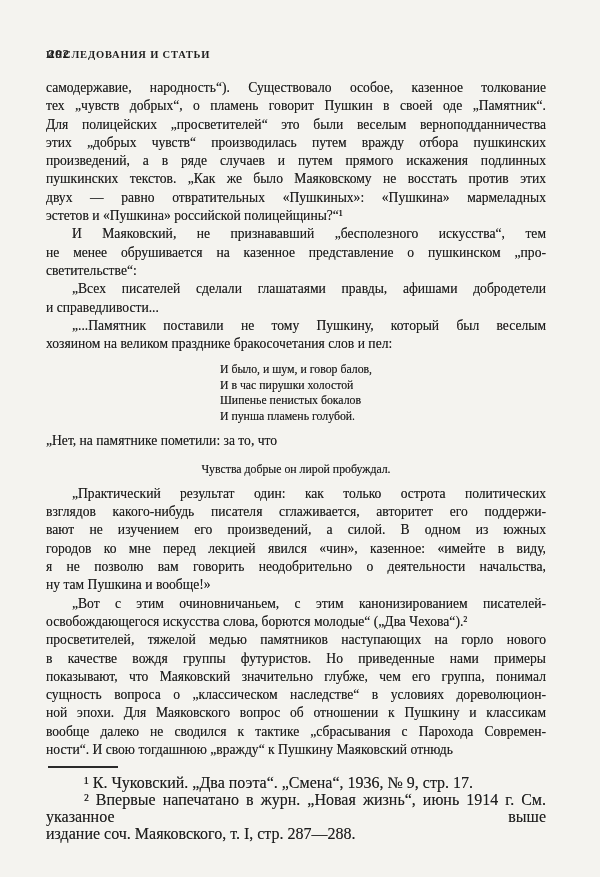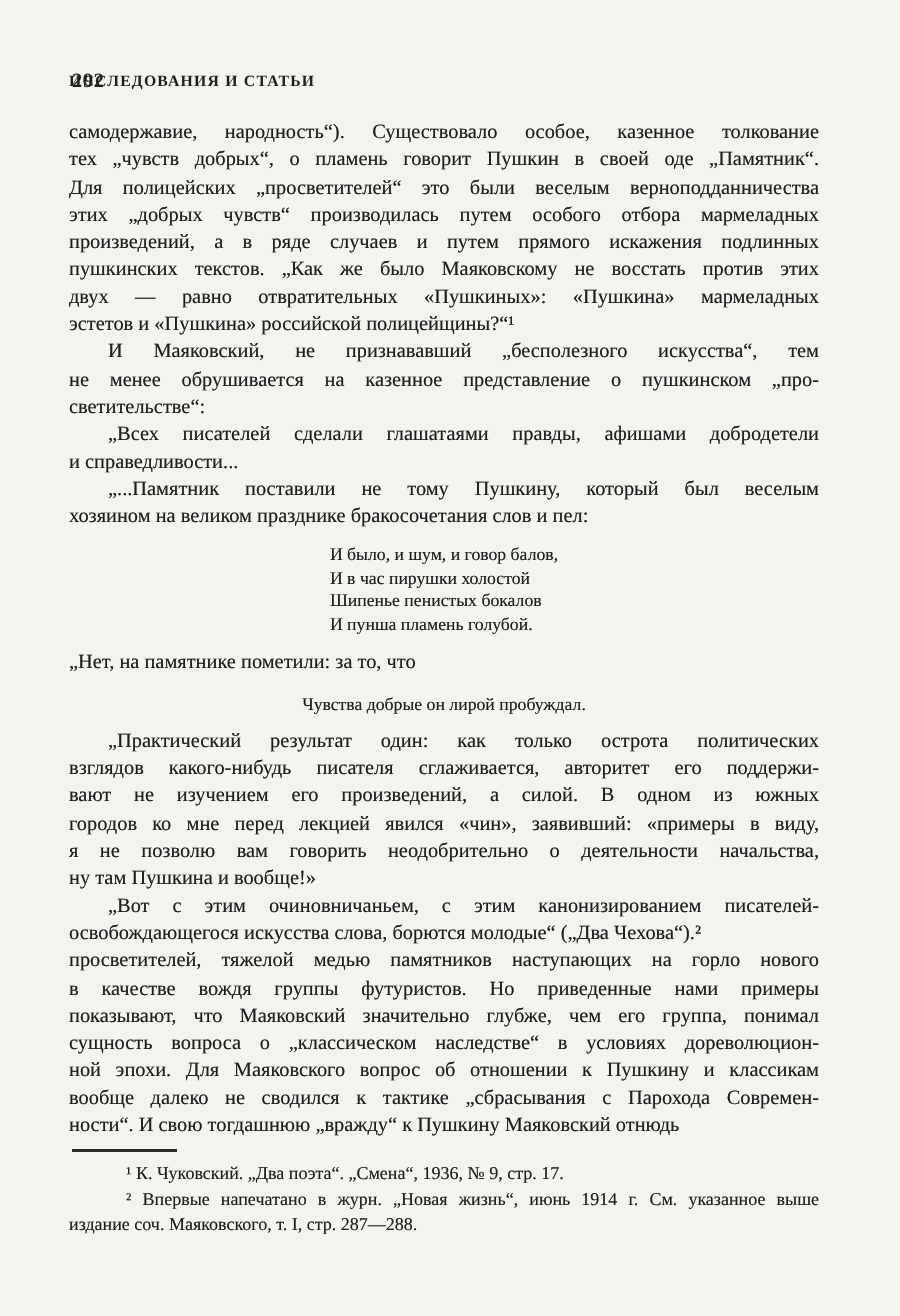--- a/index.html
+++ b/index.html
@@ -46,21 +46,21 @@
   .ln.last { text-align-last: left; }
   .para .ln.indent { text-indent: 26px; }
   .verse { text-align: center; margin: 9px 0 7px 0; }
   .verse-inner { display: inline-block; text-align: left; }
   .vln {
     font-size: 11.8px;
     line-height: 15.5px;
     text-align: left;
   }
   .footnotes {
-    font-size: 12px;
+    font-size: 16px;
     line-height: 17px;
     text-shadow: 0 0 0.4px rgba(20,20,20,0.5);
   }
   .fn-rule {
     width: 70px; height: 2px;
     background: #2a2a2a;
     margin: 7px 0 6px 2px;
   }
   .fnote .ln.indent { text-indent: 38px; }
 </style>
@@ -73,21 +73,21 @@
     <div class="running-head">
       <span class="page-num">292</span>
       <span class="running-title">ИССЛЕДОВАНИЯ И СТАТЬИ</span>
     </div>
 
     <div class="body-text">
         <div class="para">
           <div class="ln">самодержавие, народность“). Существовало особое, казенное толкование</div>
           <div class="ln">тех „чувств добрых“, о пламень говорит Пушкин в своей оде „Памятник“.</div>
           <div class="ln">Для полицейских „просветителей“ это были веселым верноподданничества</div>
-          <div class="ln">этих „добрых чувств“ производилась путем особого отбора мармеладных</div>
+          <div class="ln">этих „добрых чувств“ производилась путем вражду отбора пушкинских</div>
           <div class="ln">произведений, а в ряде случаев и путем прямого искажения подлинных</div>
           <div class="ln">пушкинских текстов. „Как же было Маяковскому не восстать против этих</div>
           <div class="ln">двух — равно отвратительных «Пушкиных»: «Пушкина» мармеладных</div>
           <div class="ln last">эстетов и «Пушкина» российской полицейщины?“¹</div>
         </div>
         <div class="para">
           <div class="ln indent">И Маяковский, не признававший „бесполезного искусства“, тем</div>
           <div class="ln">не менее обрушивается на казенное представление о пушкинском „про-</div>
           <div class="ln last">светительстве“:</div>
         </div>
@@ -101,21 +101,21 @@
         </div>
         <div class="verse"><div class="verse-inner"><div class="vln">И было, и шум, и говор балов,</div><div class="vln">И в час пирушки холостой</div><div class="vln">Шипенье пенистых бокалов</div><div class="vln">И пунша пламень голубой.</div></div></div>
         <div class="para">
           <div class="ln last">„Нет, на памятнике пометили: за то, что</div>
         </div>
         <div class="verse"><div class="verse-inner"><div class="vln">Чувства добрые он лирой пробуждал.</div></div></div>
         <div class="para">
           <div class="ln indent">„Практический результат один: как только острота политических</div>
           <div class="ln">взглядов какого-нибудь писателя сглаживается, авторитет его поддержи-</div>
           <div class="ln">вают не изучением его произведений, а силой. В одном из южных</div>
-          <div class="ln">городов ко мне перед лекцией явился «чин», заявивший: «примеры в виду,</div>
+          <div class="ln">городов ко мне перед лекцией явился «чин», казенное: «имейте в виду,</div>
           <div class="ln">я не позволю вам говорить неодобрительно о деятельности начальства,</div>
           <div class="ln last">ну там Пушкина и вообще!»</div>
         </div>
         <div class="para">
           <div class="ln indent">„Вот с этим очиновничаньем, с этим канонизированием писателей-</div>
           <div class="ln last">освобождающегося искусства слова, борются молодые“ („Два Чехова“).²</div>
           <div class="ln">просветителей, тяжелой медью памятников наступающих на горло нового</div>
         </div>
         <div class="para">
           <div class="ln">в качестве вождя группы футуристов. Но приведенные нами примеры</div>

